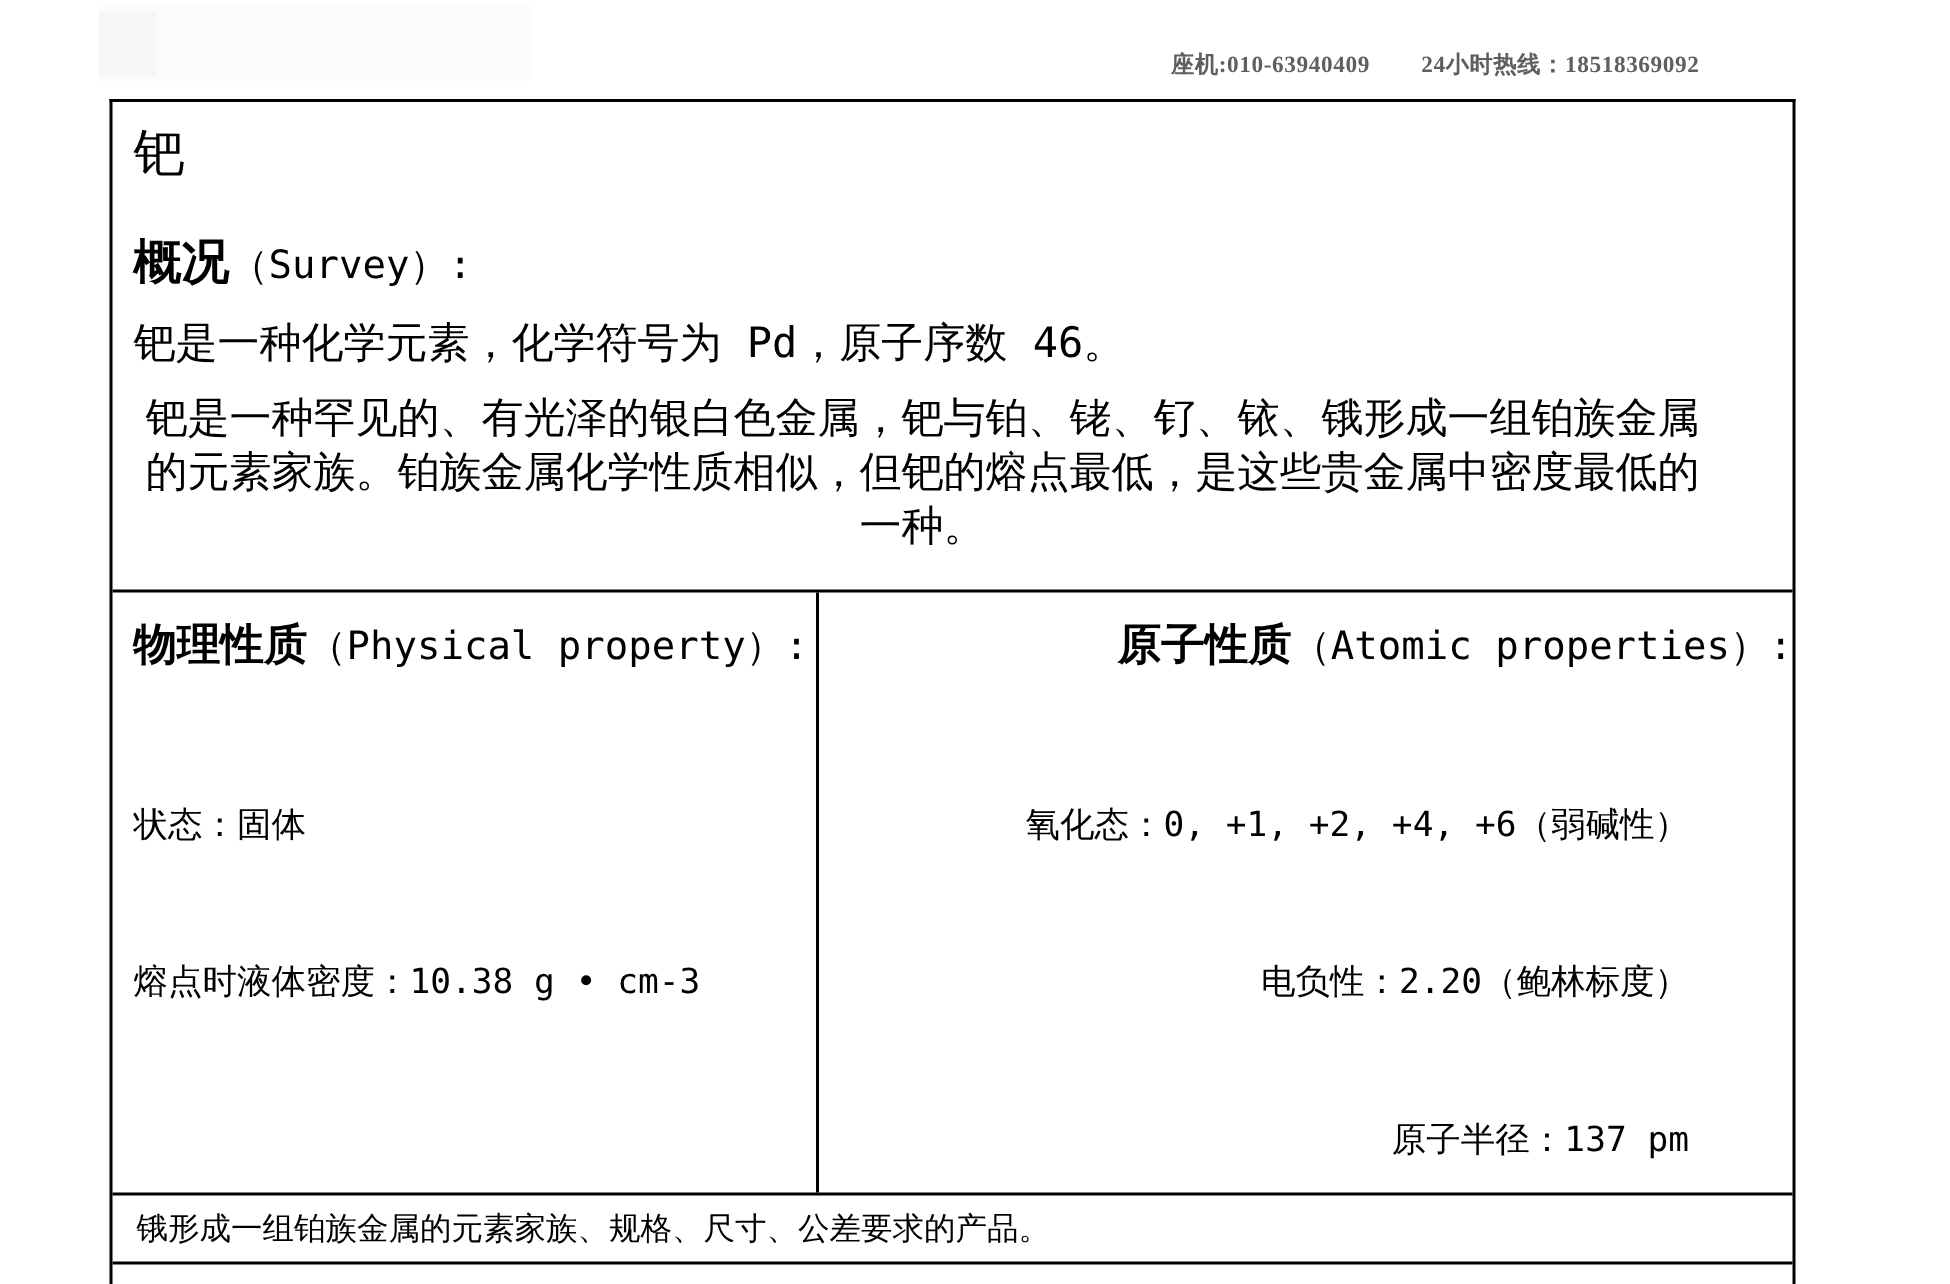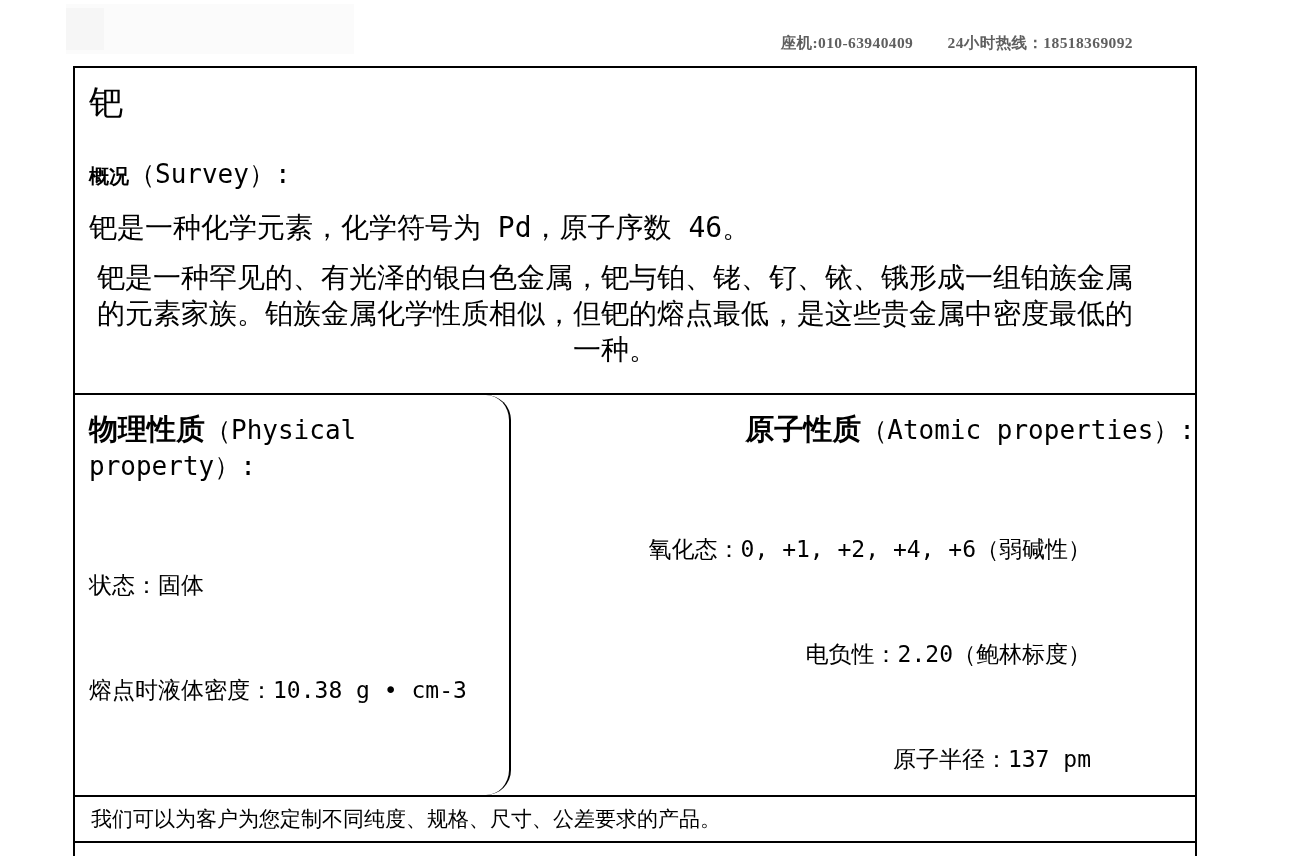--- a/index.html
+++ b/index.html
@@ -71,44 +71,43 @@
     font-size: 34px;
     font-weight: 400;
     line-height: 40px;
   }
   .sec {
     margin: 34px 0 0;
     font-size: 26px;
     font-weight: 400;
     line-height: 36px;
   }
-  .sec .zh { font-size: 20px; font-weight: 700; }
+  .sec .zh { font-size: 32px; font-weight: 700; }
   .sec.char { margin-top: 26px; }
   .para {
     margin: 16px 0 0;
     font-size: 28px;
     line-height: 36px;
   }
   .para.character { margin-top: 14px; width: 1052px; text-align: center; }
 
   .row2 {
     box-sizing: border-box;
     height: 402px;
     border-bottom: 2px solid #000;
     display: flex;
   }
   .cell {
     box-sizing: border-box;
     padding: 16px 0 0 14px;
     overflow: hidden;
   }
   .cell-left {
-    width: 436px;
+    width: 471px;
     border-right: 2px solid #000;
-    border-radius: 25px;
   }
   .cell-right { flex: 1; text-align: right; }
   .colhead {
     margin: 0;
     font-size: 26px;
     font-weight: 400;
     line-height: 36px;
   }
   .colhead .zh { font-size: 29px; font-weight: 700; }
   .props {
@@ -173,18 +172,18 @@
         <div class="prop-line">氧化态：0, +1, +2, +4, +6（弱碱性）</div>
         <div class="prop-line">电负性：2.20（鲍林标度）</div>
         <div class="prop-line">原子半径：137 pm</div>
         
         
       </div>
     </div>
   </div>
 
   <div class="row3">
-    <p>我们可以为客户为您定制不同纯度、规格、尺寸、公差要求的产品。</p>
+    <p>锇形成一组铂族金属的元素家族、规格、尺寸、公差要求的产品。</p>
   </div>
 
   <div class="row4"></div>
 
 </div>
 
 </body></html>

